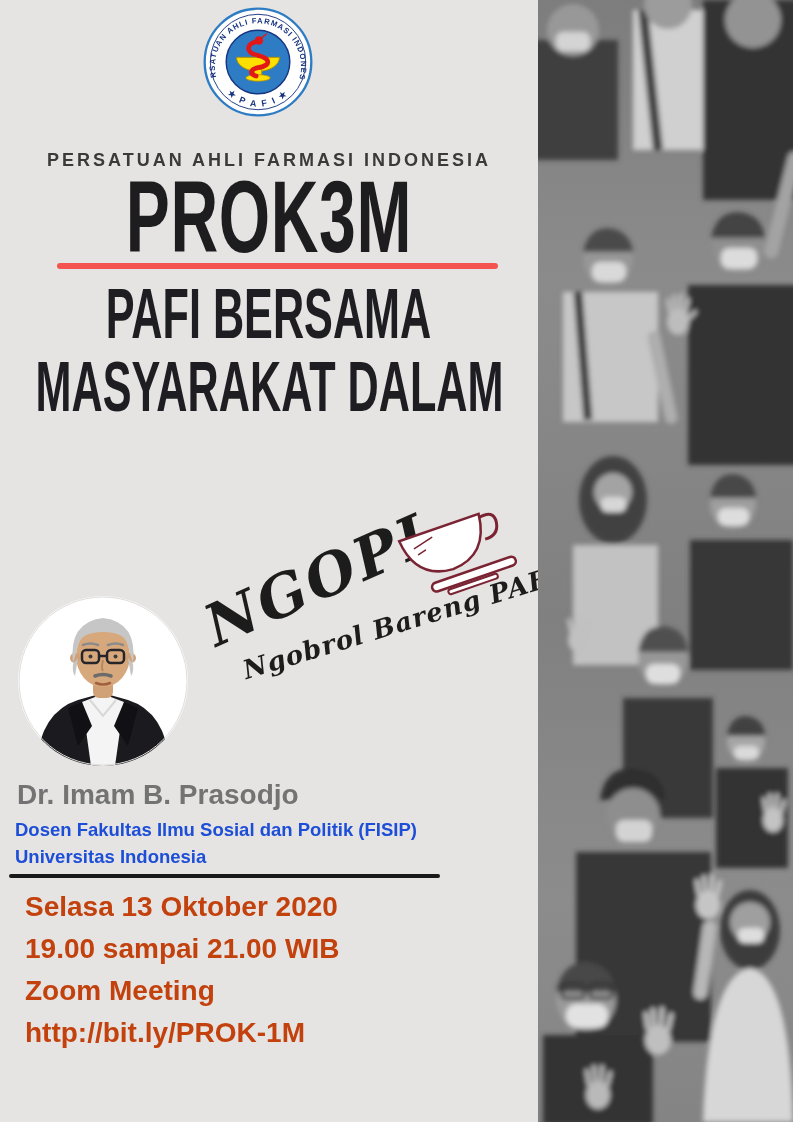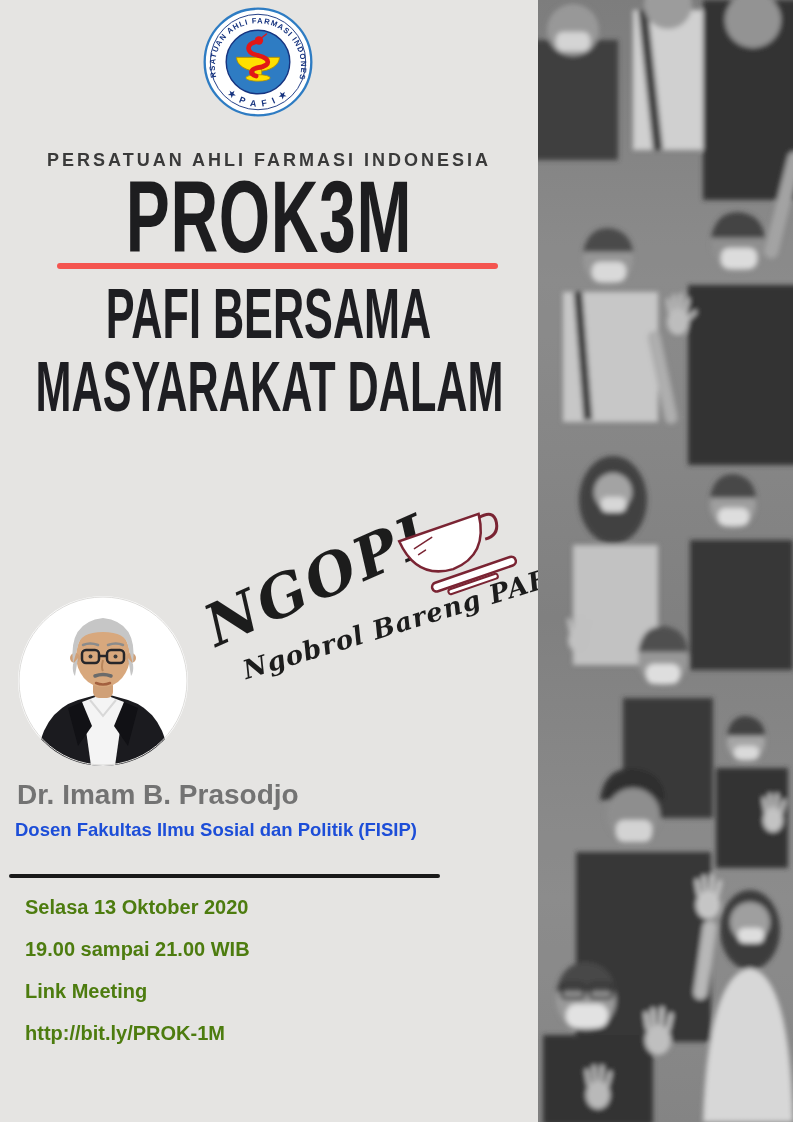--- a/index.html
+++ b/index.html
@@ -85,21 +85,21 @@
   }
   .affil-1{top:819px;}
   .affil-2{top:846px;}
   .section-divider{
     position:absolute;left:9px;top:874px;width:431px;height:4px;
     background:#191919;border-radius:2px;
   }
   
   .details{
     position:absolute;left:25px;top:886px;width:500px;
-    font-size:20px;font-weight:800;color:#4d7c0f;
+    font-size:28px;font-weight:800;color:#c2410c;
   }
   .details .d-line{height:42px;display:flex;align-items:center;white-space:nowrap;}
 </style>
 </head>
 <body>
 
 <div class="poster">
 
   <div class="left-panel">
 
@@ -200,27 +200,28 @@
 
         <path d="M 85 64 Q 83 72 85 75" fill="none" stroke="#b9875c" stroke-width="2"></path>
         <path d="M 77 80 Q 85 77 93 80" fill="none" stroke="#6b6b6b" stroke-width="3.5" stroke-linecap="round"></path>
         <path d="M 78 87 Q 85 90 92 87" fill="none" stroke="#a3603f" stroke-width="2.5" stroke-linecap="round"></path>
       </g>
       <circle cx="85" cy="85" r="84" fill="none" stroke="#dddcda" stroke-width="1"></circle>
     </svg>
 
     <div class="speaker-name">Dr. Imam B. Prasodjo</div>
     <div class="speaker-affil affil-1">Dosen Fakultas Ilmu Sosial dan Politik (FISIP)</div>
+    <div class="speaker-affil affil-2">Universitas Indonesia</div>
 
     <div class="section-divider"></div>
 
     <div class="details">
       <div class="d-line">Selasa 13 Oktober 2020</div>
       <div class="d-line">19.00 sampai 21.00 WIB</div>
-      <div class="d-line">Link Meeting</div>
+      <div class="d-line">Zoom Meeting</div>
       <div class="d-line">http://bit.ly/PROK-1M</div>
     </div>
   </div>
 
   <svg class="photo-strip" viewBox="0 0 255 1122" preserveAspectRatio="none">
     <defs>
       <filter id="pblur" x="-20%" y="-20%" width="140%" height="140%">
           <feGaussianBlur stdDeviation="2.4"></feGaussianBlur>
         </filter>
       <linearGradient id="bgc" x1="0" y1="0" x2="0" y2="1">

